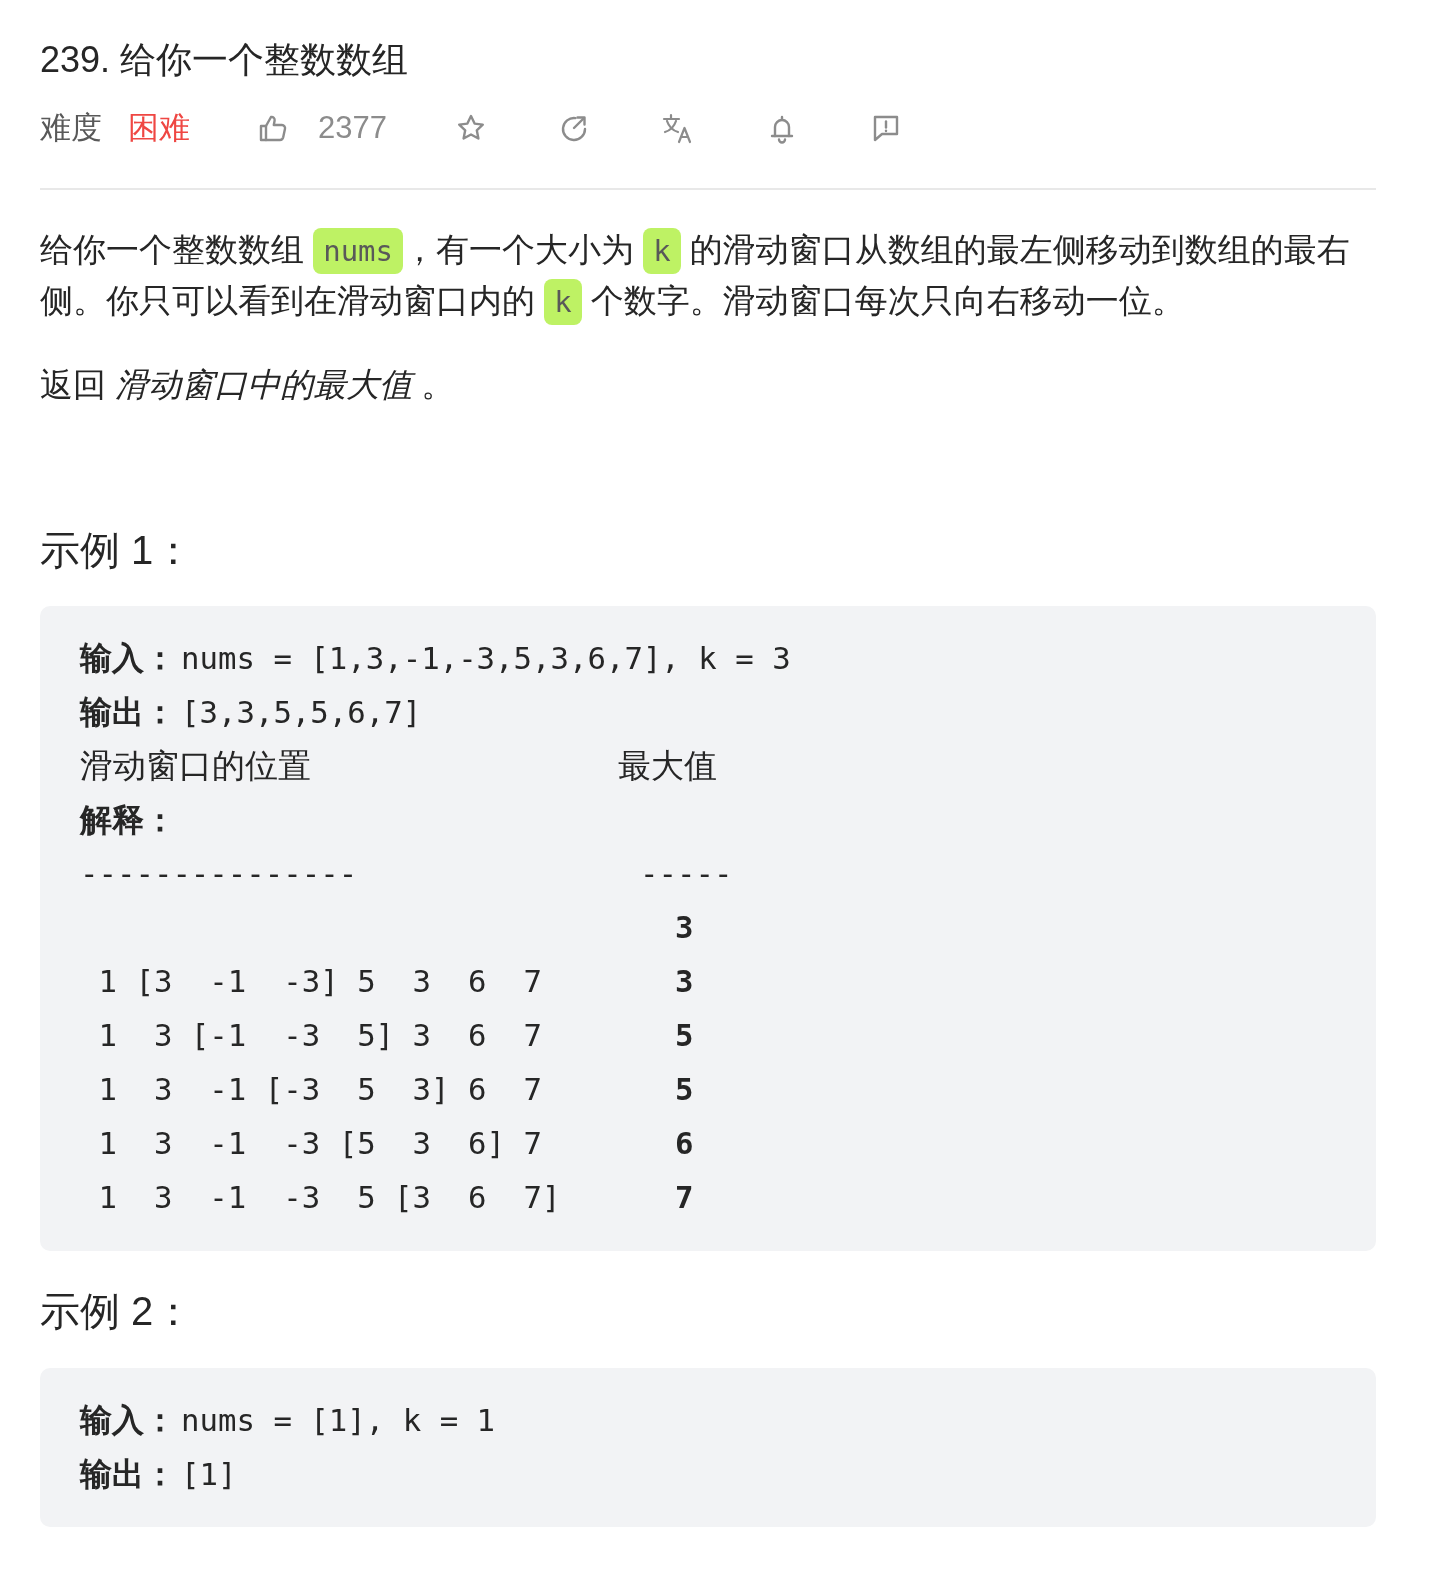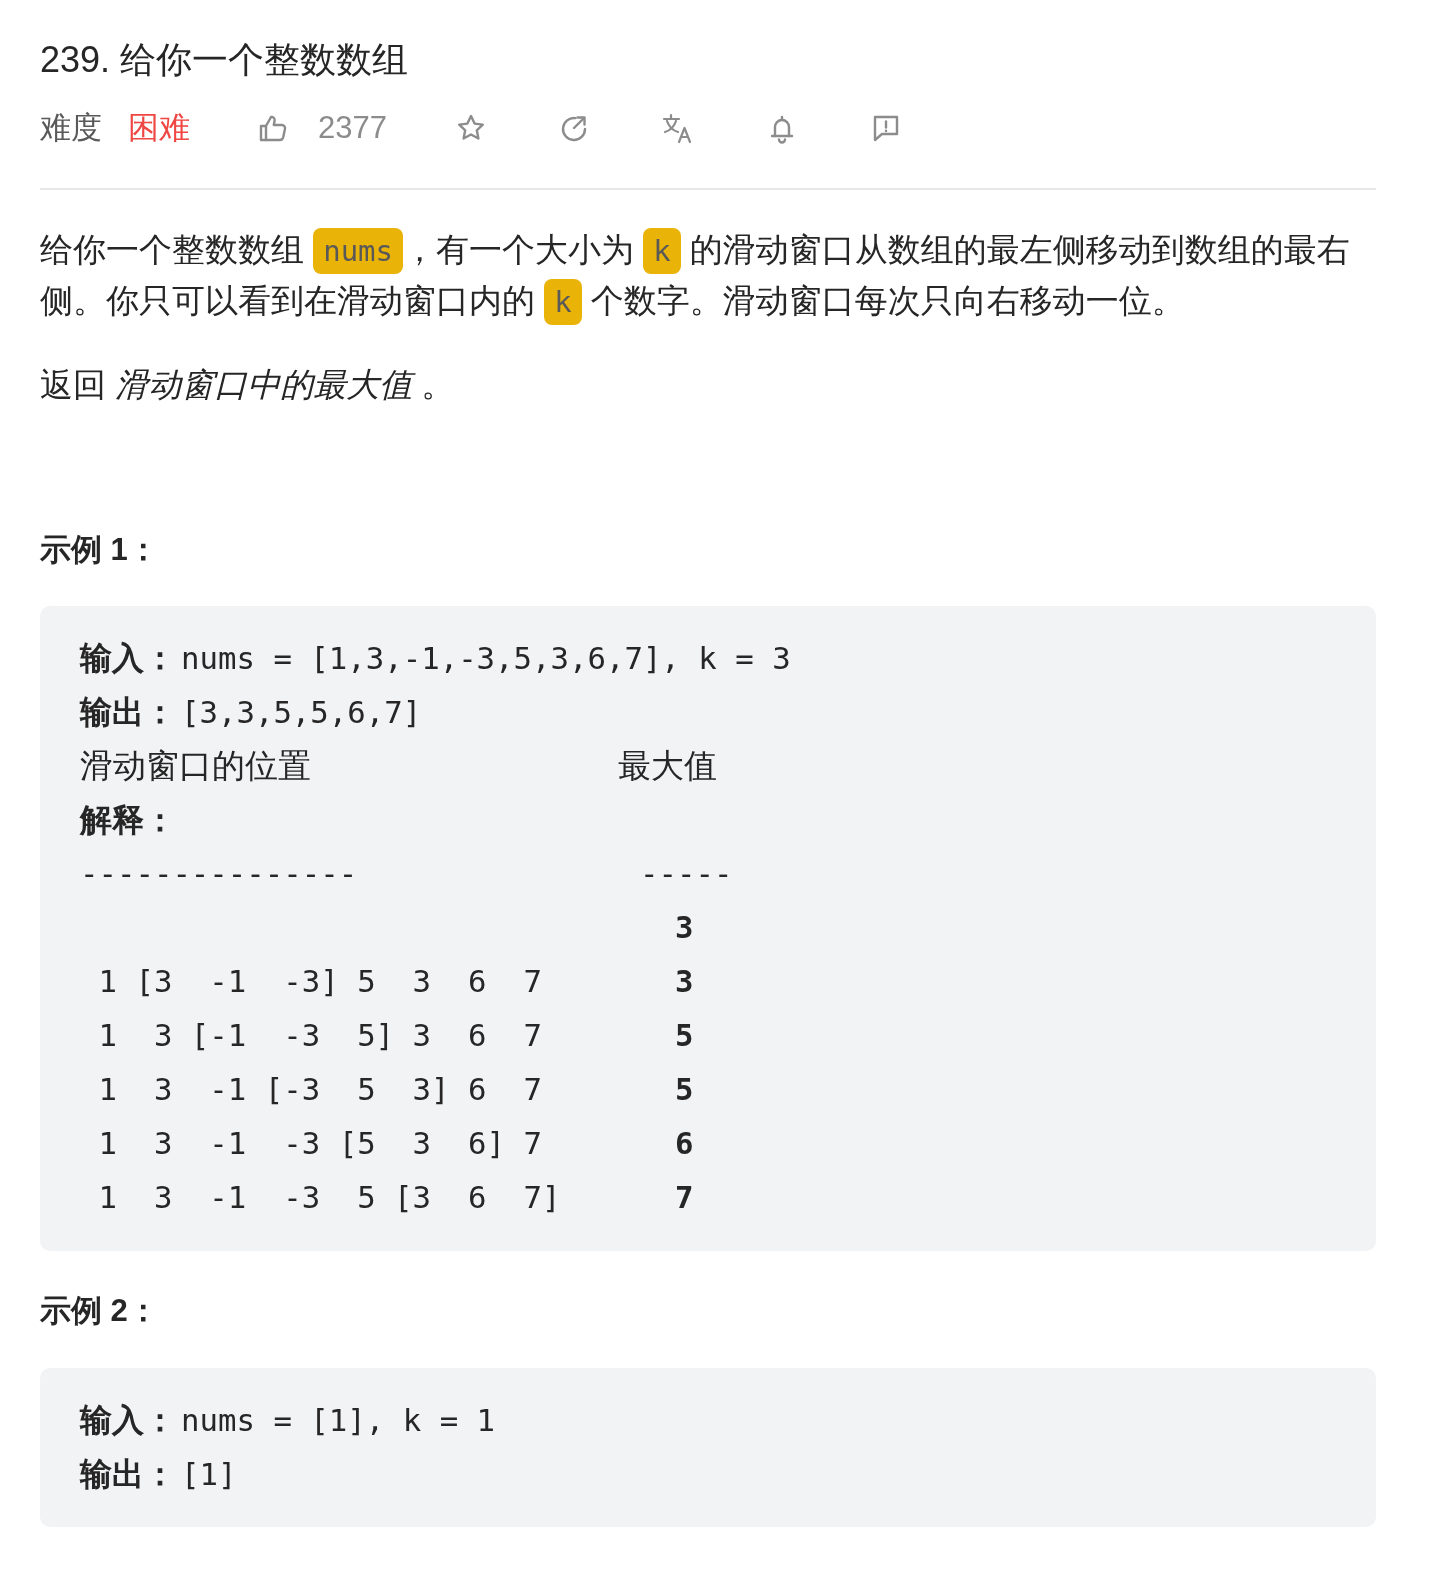--- a/index.html
+++ b/index.html
@@ -16,24 +16,24 @@
   .meta .diff-value { left:128px; font-size:31px; }
   .meta .likes { left:318px; font-size:31px; color:#8c8c8c; }
   .icon-btn { width:34px; display:flex; align-items:center; justify-content:center; cursor:pointer; }
   .icon-btn svg { width:32px; height:32px; }
   .divider { top:188px; left:40px; width:1336px; height:2px; background:#e8e8e8; }
   .desc { left:40px; width:1336px; font-size:33px; line-height:50px; margin:0; }
   .p1 { top:225px; }
   .p2 { top:360px; }
   code.inline {
     font-family:"DejaVu Sans Mono",monospace; font-size:29px; color:#595959;
-    background:#eab308; border-radius:8px; padding:6px 10px;
+    background:#bef264; border-radius:8px; padding:6px 10px;
   }
   em { }
-  .ex-heading { left:40px; font-size:31px; line-height:44px; font-weight:bold; color:#262626; }
+  .ex-heading { left:40px; font-size:40px; line-height:44px; font-weight:normal; color:#262626; }
   .h1 { top:528px; }
   .h2 { top:1289px; }
   .block {
     left:40px; width:1336px; box-sizing:border-box; background:#f2f3f5; border-radius:10px;
     padding:25px 40px; font-family:"DejaVu Sans Mono",monospace; font-size:30.7px; color:#262626;
   }
   .b1 { top:606px; height:645px; }
   .b2 { top:1368px; height:159px; }
   .line { position:relative; height:54px; line-height:54px; white-space:pre; }
   .lbl { display:inline-block; min-width:101px; font-family:"Liberation Sans","DejaVu Sans",sans-serif; font-weight:bold; font-size:32px; }

